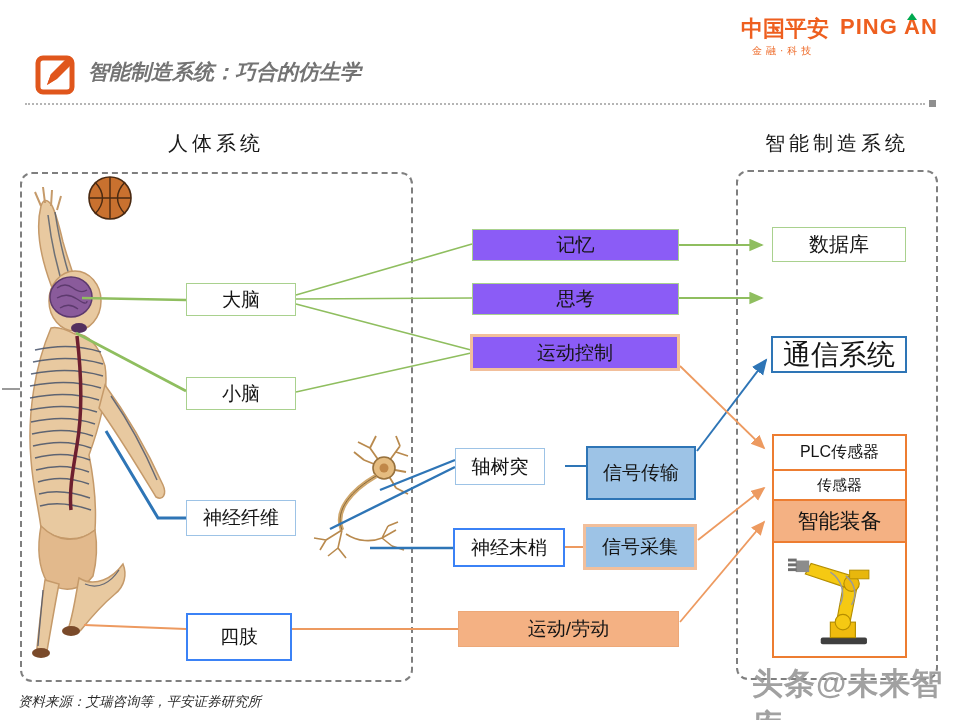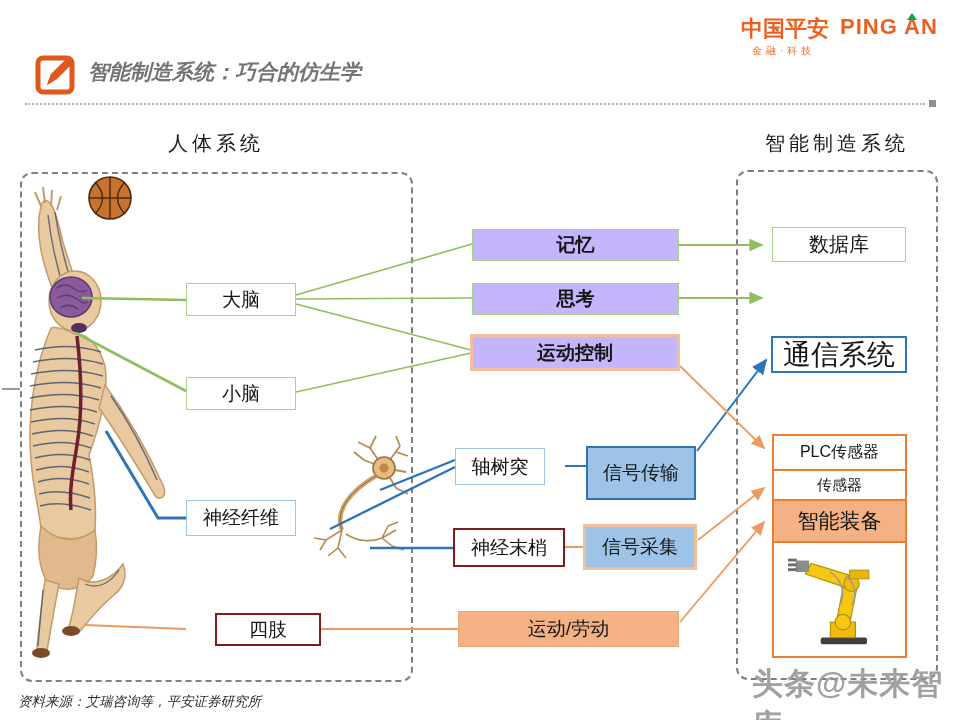--- a/index.html
+++ b/index.html
@@ -23,23 +23,23 @@
   .col-header.right{left:662px;}
   
   .dashedbox{position:absolute;border:2px dashed #7f7f7f;border-radius:12px;z-index:0;box-sizing:border-box;}
   .dashedbox.left{left:20px;top:172px;width:393px;height:510px;}
   .dashedbox.right{left:736px;top:170px;width:202px;height:510px;}
   
   .box{position:absolute;box-sizing:border-box;display:flex;align-items:center;justify-content:center;
        background:#fff;font-size:19px;color:#141414;z-index:2;}
   .b-green{border:1.5px solid #a9d18e;}
   .b-blue-l{border:1.5px solid #9dc3e6;}
-  .b-orange-l{border:2px solid #7f1d1d;}
+  .b-orange-l{border:2px solid #3b82f6;}
   .b-blue-strong{border:2px solid #2e75b6;}
-  .f-green{background:#c4b5fd;border:1.5px solid #a9d18e;font-weight:bold;}
+  .f-green{background:#8b5cf6;border:1.5px solid #a9d18e;}
   .f-green.ob{border:3px solid #f2bf9b;}
   .f-blue{background:#9dc3e6;border:2px solid #2e75b6;}
   .f-blue.ob{border:3px solid #f2bf9b;}
   .f-orange{background:#f4b183;border:1px solid #eda878;}
   
   .stack{position:absolute;left:772px;top:434px;width:135px;height:224px;border:2px solid #ed7d31;
          background:#fff;z-index:2;box-sizing:border-box;display:flex;flex-direction:column;}
   .srow{display:flex;align-items:center;justify-content:center;box-sizing:border-box;}
   .srow + .srow{border-top:2px solid #ed7d31;}
   .srow.r1{height:33px;font-size:16px;}
@@ -181,21 +181,21 @@
   <div class="page-title">智能制造系统：巧合的仿生学</div>
   <div class="dotted-rule"></div>
   <div class="rule-cap"></div>
 
   <div class="col-header left">人体系统</div>
   <div class="col-header right">智能制造系统</div>
 
   <div class="box b-green" style="left:186px;top:283px;width:110px;height:33px;">大脑</div>
   <div class="box b-green" style="left:186px;top:377px;width:110px;height:33px;">小脑</div>
   <div class="box b-blue-l" style="left:186px;top:500px;width:110px;height:36px;">神经纤维</div>
-  <div class="box b-orange-l" style="left:186px;top:613px;width:106px;height:33px;margin-left:29px;">四肢</div>
+  <div class="box b-orange-l" style="left:186px;top:613px;width:106px;height:48px;">四肢</div>
   <div class="box b-blue-l" style="left:455px;top:448px;width:90px;height:37px;">轴树突</div>
   <div class="box b-orange-l" style="left:453px;top:528px;width:112px;height:39px;">神经末梢</div>
 
   <div class="box f-green" style="left:472px;top:229px;width:207px;height:32px;">记忆</div>
   <div class="box f-green" style="left:472px;top:283px;width:207px;height:32px;">思考</div>
   <div class="box f-green ob" style="left:470px;top:334px;width:210px;height:37px;">运动控制</div>
   <div class="box f-blue" style="left:586px;top:446px;width:110px;height:54px;">信号传输</div>
   <div class="box f-blue ob" style="left:583px;top:524px;width:114px;height:46px;">信号采集</div>
   <div class="box f-orange" style="left:458px;top:611px;width:221px;height:36px;">运动/劳动</div>
 

